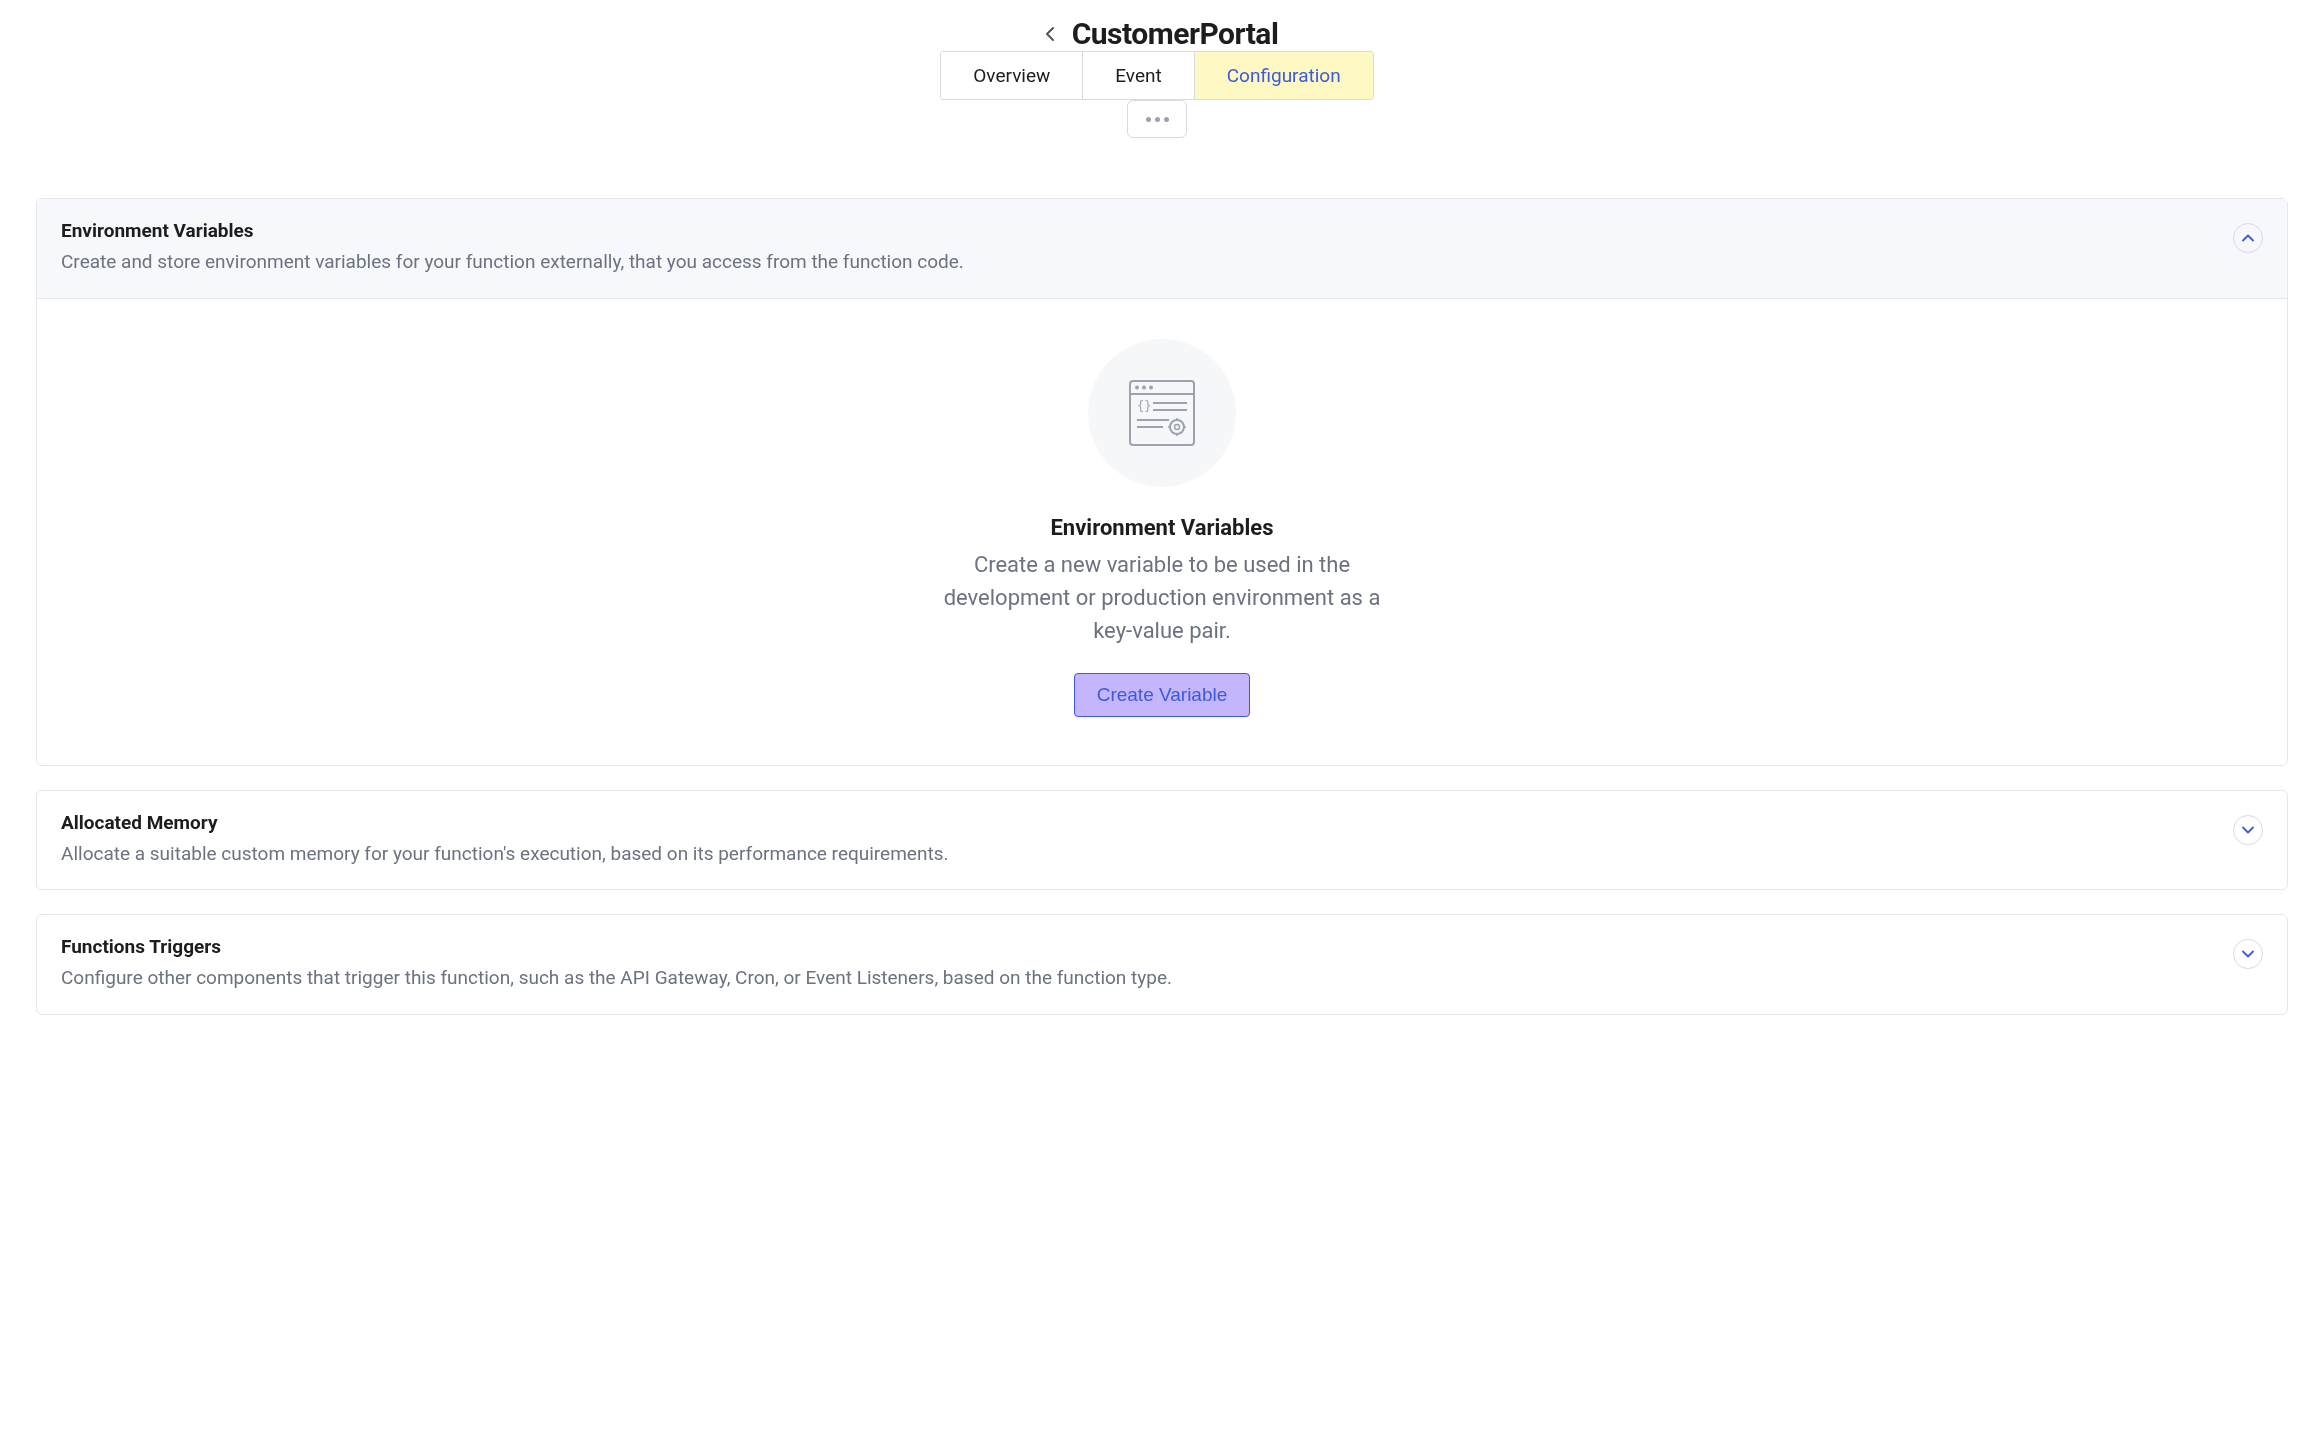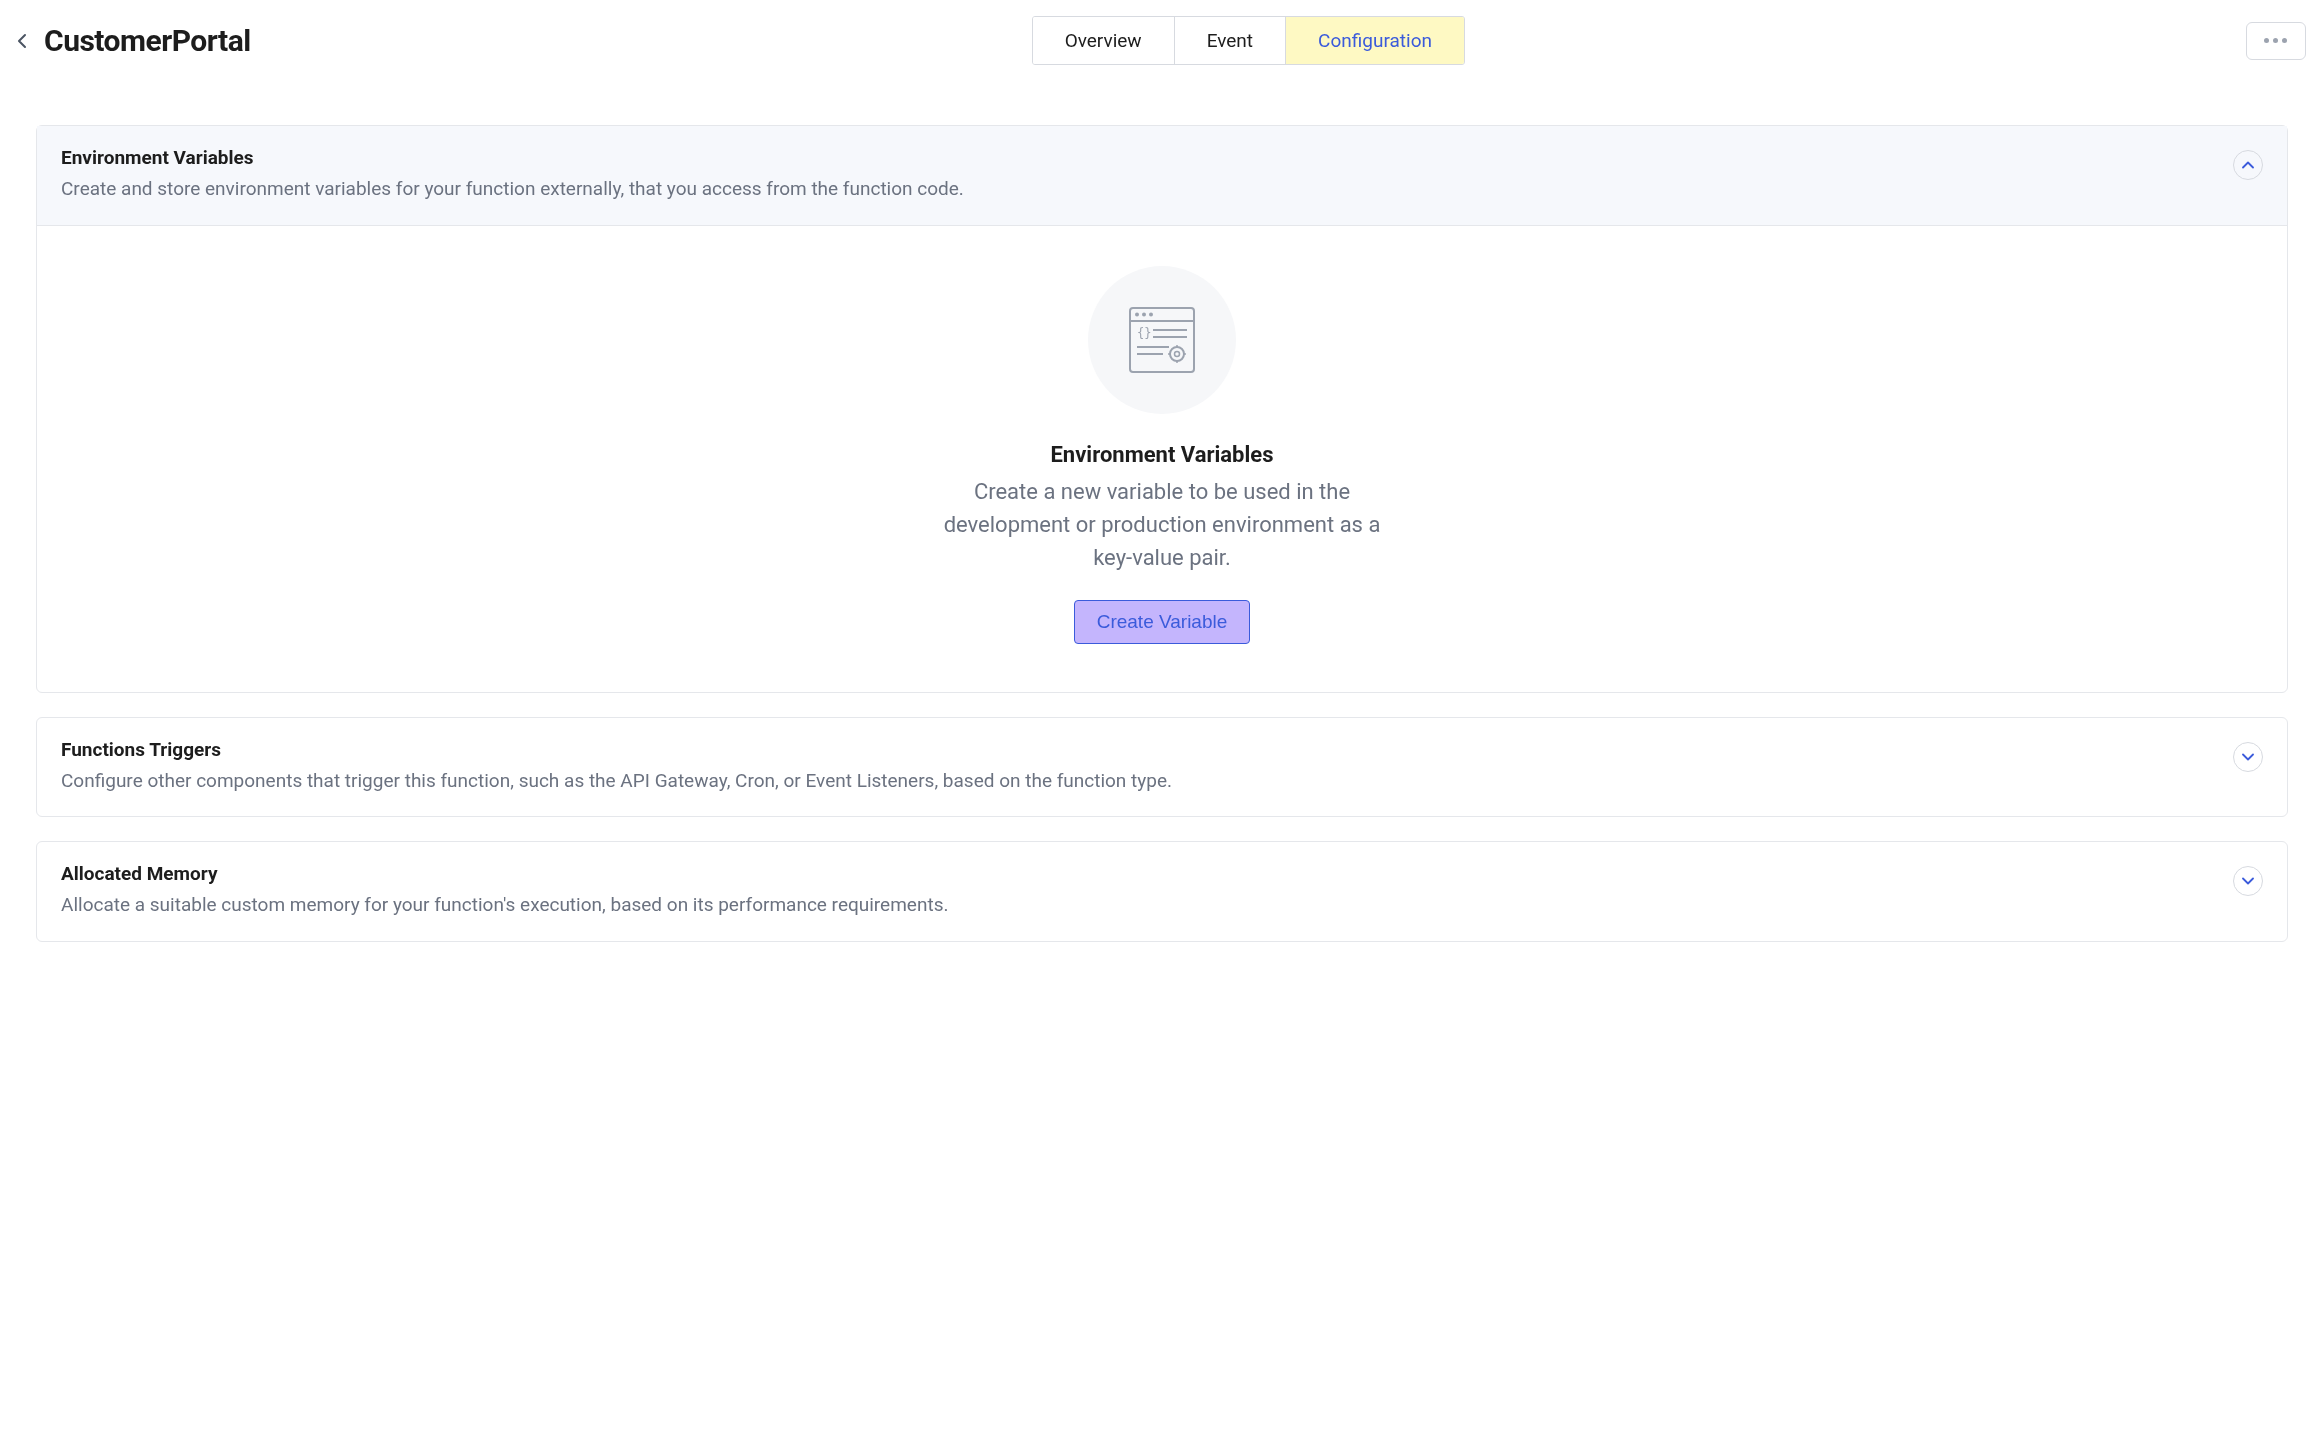--- a/index.html
+++ b/index.html
@@ -19,20 +19,21 @@
     color:var(--text);
     -webkit-font-smoothing:antialiased;
   }
 
   
   .header{
     display:flex;
     align-items:center;
     justify-content:space-between;
     padding:16px 18px 24px 8px;
+    flex-direction:column;
   }
   .title-wrap{display:flex;align-items:center;gap:8px;}
   .back-btn{
     width:28px;height:28px;display:flex;align-items:center;justify-content:center;
     cursor:pointer;color:#4b5563;
   }
   .page-title{font-size:30px;font-weight:700;letter-spacing:-0.5px;}
 
   .tabs{
     display:flex;
@@ -180,36 +181,36 @@
       </div>
       <div class="empty-title">Environment Variables</div>
       <div class="empty-desc">Create a new variable to be used in the development or production environment as a key-value pair.</div>
       <button class="primary-btn">Create Variable</button>
     </div>
   </div>
 
   <div class="panel">
     <div class="panel-header">
       <div class="texts">
-        <div class="panel-title">Functions Triggers</div>
-        <div class="panel-desc">Configure other components that trigger this function, such as the API Gateway, Cron, or Event Listeners, based on the function type.</div>
+        <div class="panel-title">Allocated Memory</div>
+        <div class="panel-desc">Allocate a suitable custom memory for your function's execution, based on its performance requirements.</div>
       </div>
       <div class="chev-circle">
         <svg width="12" height="8" viewBox="0 0 12 8" fill="none">
             <path d="M1 1.5 6 6.5l5-5" stroke="currentColor" stroke-width="1.8" stroke-linecap="round" stroke-linejoin="round"></path>
           </svg>
       </div>
     </div>
   </div>
 
   <div class="panel">
     <div class="panel-header">
       <div class="texts">
-        <div class="panel-title">Allocated Memory</div>
-        <div class="panel-desc">Allocate a suitable custom memory for your function's execution, based on its performance requirements.</div>
+        <div class="panel-title">Functions Triggers</div>
+        <div class="panel-desc">Configure other components that trigger this function, such as the API Gateway, Cron, or Event Listeners, based on the function type.</div>
       </div>
       <div class="chev-circle">
         <svg width="12" height="8" viewBox="0 0 12 8" fill="none">
             <path d="M1 1.5 6 6.5l5-5" stroke="currentColor" stroke-width="1.8" stroke-linecap="round" stroke-linejoin="round"></path>
           </svg>
       </div>
     </div>
   </div>
 
 </div>

